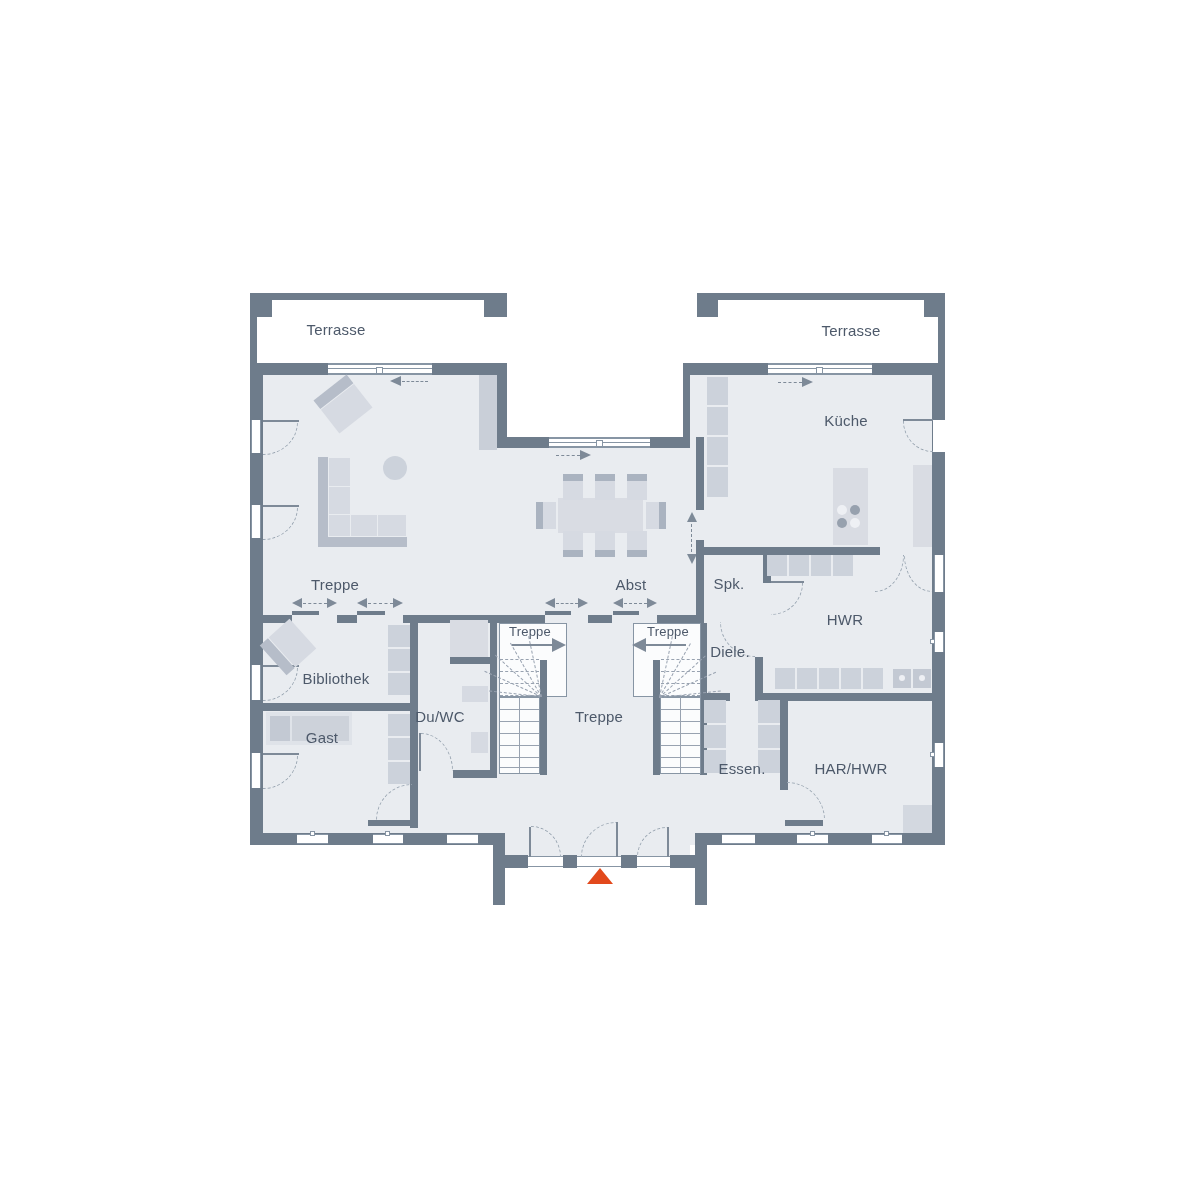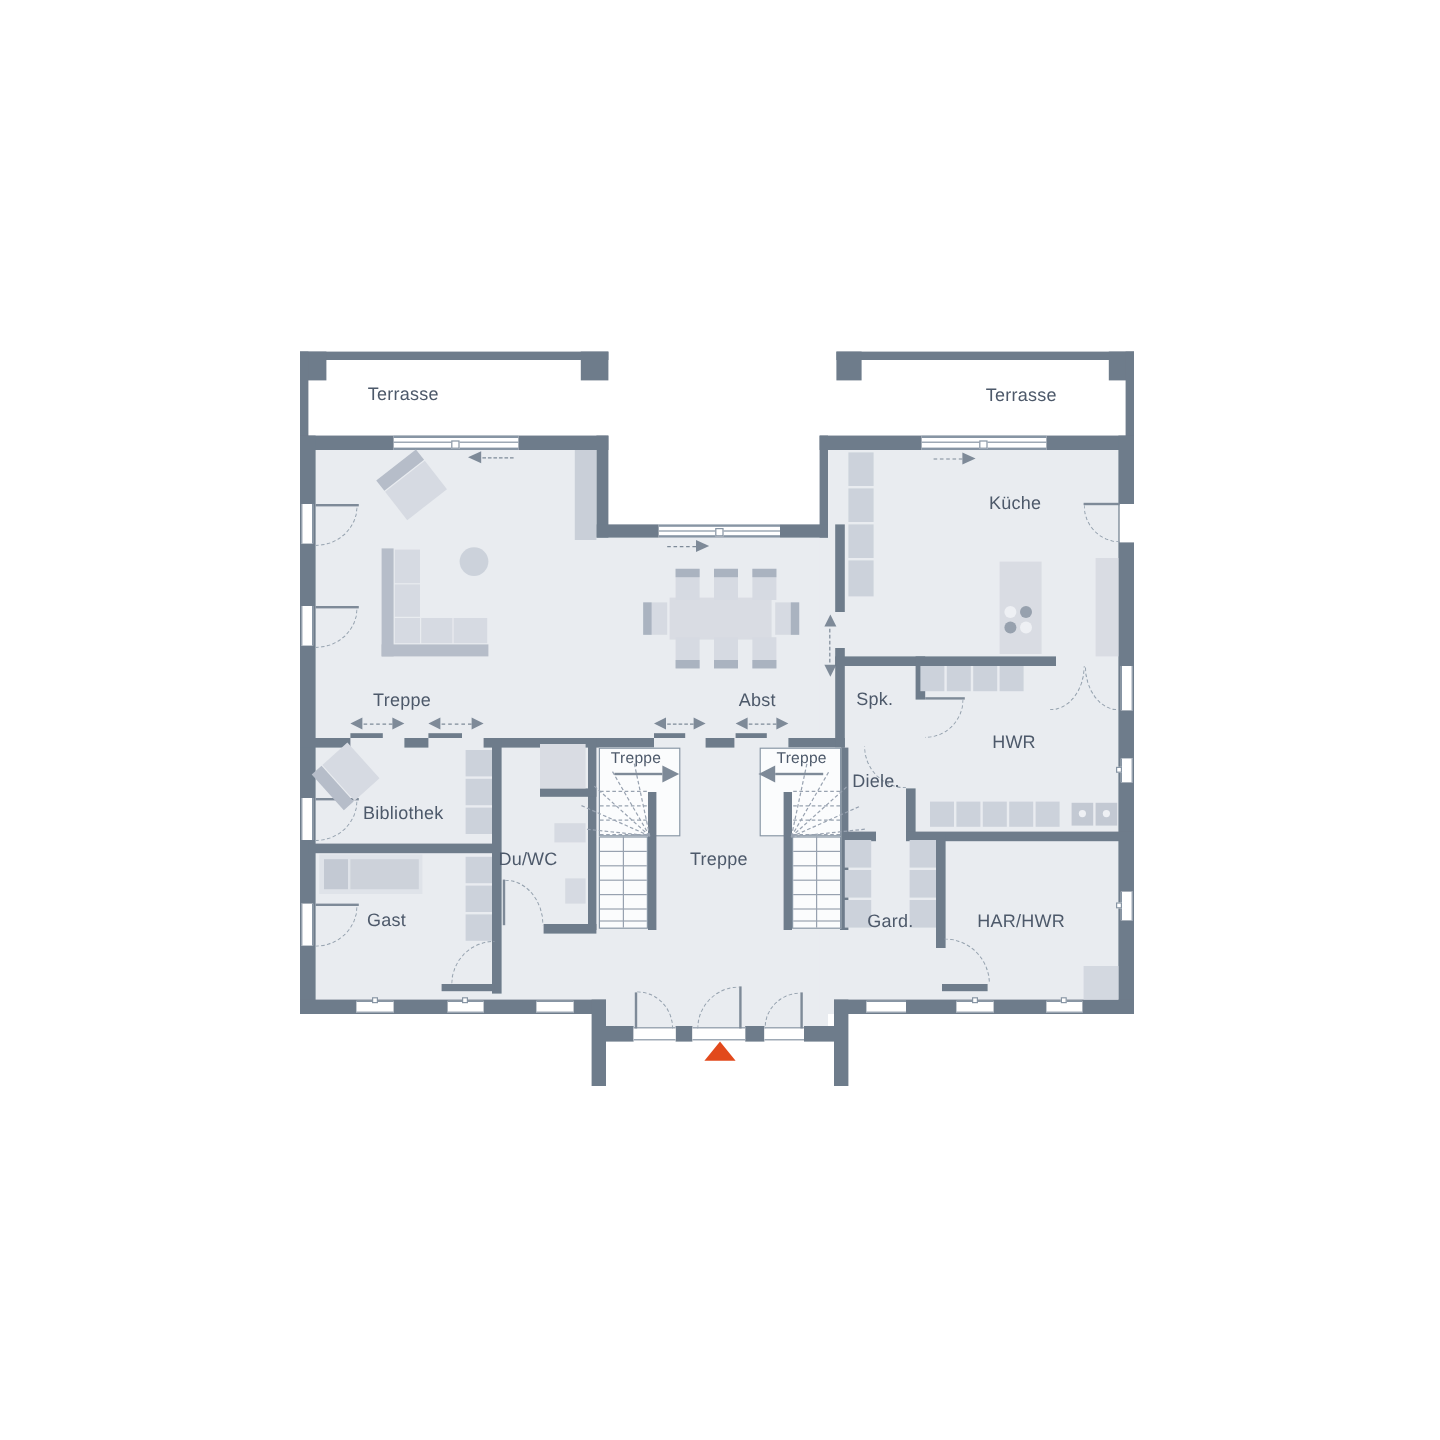--- a/index.html
+++ b/index.html
@@ -378,17 +378,17 @@
   <div class="lbl" style="left:335px;top:584px">Treppe</div>
   <div class="lbl" style="left:631px;top:584px">Abst</div>
   <div class="lbl" style="left:729px;top:583px">Spk.</div>
   <div class="lbl" style="left:845px;top:619px">HWR</div>
   <div class="lbl" style="left:336px;top:678px">Bibliothek</div>
   <div class="lbl sm" style="left:530px;top:631px">Treppe</div>
   <div class="lbl sm" style="left:668px;top:631px">Treppe</div>
   <div class="lbl" style="left:730px;top:651px">Diele.</div>
   <div class="lbl" style="left:440px;top:716px">Du/WC</div>
   <div class="lbl" style="left:599px;top:716px">Treppe</div>
-  <div class="lbl" style="left:322px;top:767px">Gast</div>
-  <div class="lbl" style="left:742px;top:768px">Gard.</div>
+  <div class="lbl" style="left:322px;top:737px">Gast</div>
+  <div class="lbl" style="left:742px;top:768px">Essen.</div>
   <div class="lbl" style="left:851px;top:768px">HAR/HWR</div>
 
 </div>
 
 </body></html>

